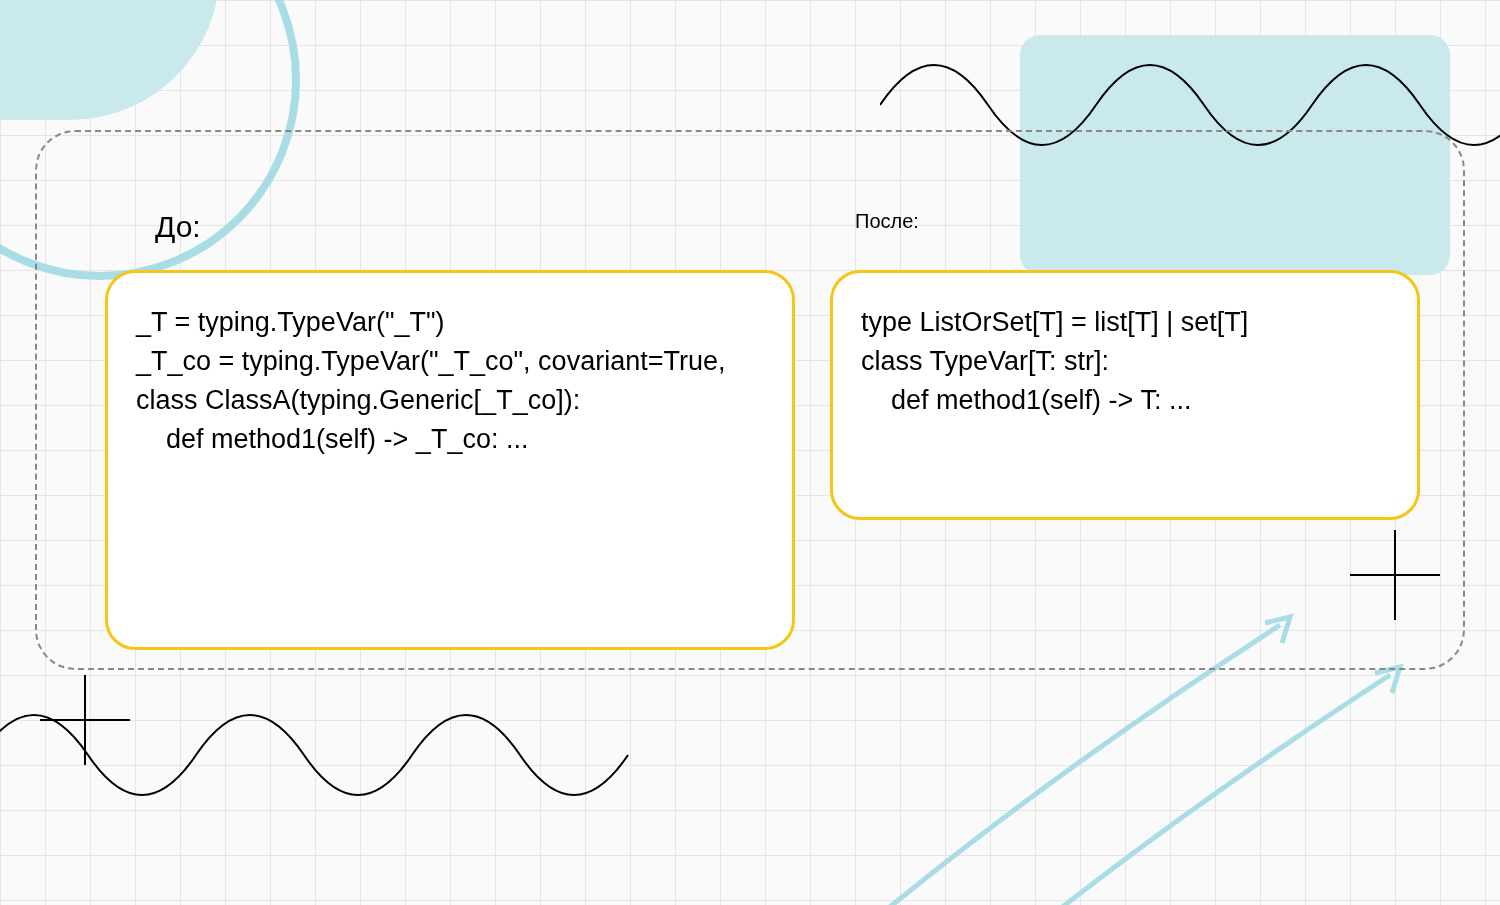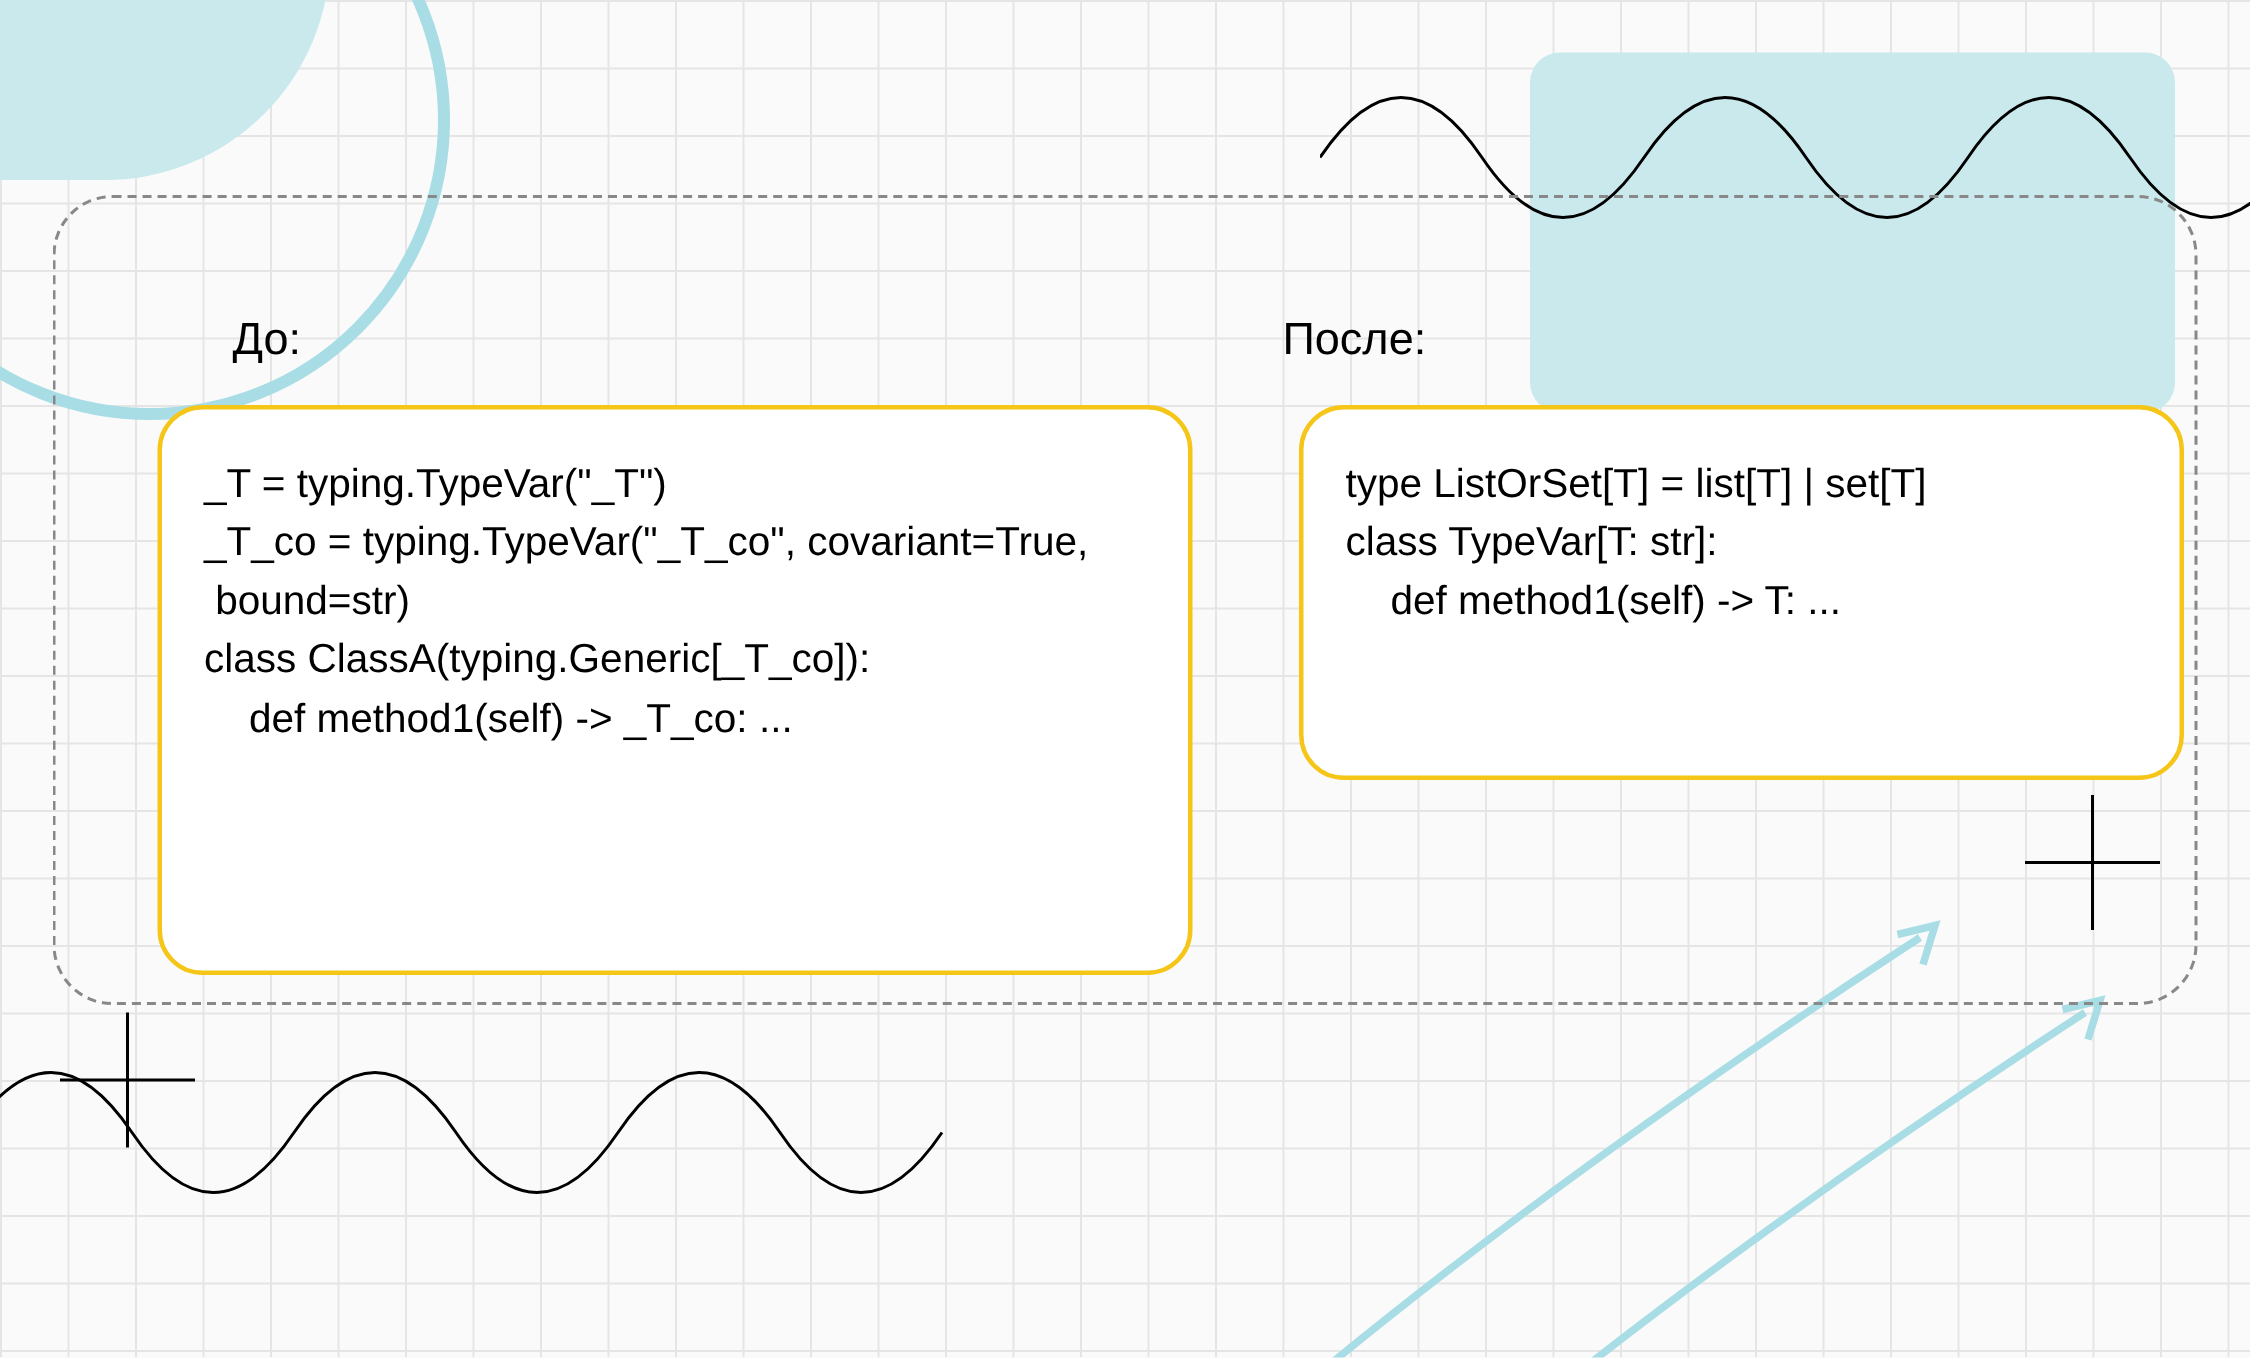--- a/index.html
+++ b/index.html
@@ -86,21 +86,21 @@
       font-size: 30px;
       font-weight: 400;
       color: #000;
       z-index: 4;
     }
     
     .label-after {
       position: absolute;
       top: 210px;
       left: 855px;
-      font-size: 30px;
+      font-size: 20px;
       font-weight: 500;
       color: #000;
       z-index: 4;
     }
     
     
     .code-box-before {
       position: absolute;
       top: 270px;
       left: 105px;
@@ -109,21 +109,21 @@
       background: #fff;
       border: 3px solid #f5c518;
       border-radius: 30px;
       padding: 30px 28px;
       z-index: 5;
     }
     
     .code-box-after {
       position: absolute;
       top: 270px;
-      left: 866px;
+      left: 830px;
       width: 590px;
       height: 250px;
       background: #fff;
       border: 3px solid #f5c518;
       border-radius: 30px;
       padding: 30px 28px;
       z-index: 5;
     }
     
     .code-line {
@@ -225,21 +225,20 @@
 </svg>
 
 <div class="dashed-container"></div>
 
 <div class="label-before">До:</div>
 <div class="label-after">После:</div>
 
 <div class="code-box-before">
   <div class="code-line">_T = typing.TypeVar("_T")</div>
   <div class="code-line">_T_co = typing.TypeVar("_T_co", covariant=True,</div>
-  <div class="code-line"> bound=str)</div>
   <div class="code-line"></div>
   <div class="code-line"></div>
   <div class="code-line">class ClassA(typing.Generic[_T_co]):</div>
   <div class="code-line">    def method1(self) -&gt; _T_co: ...</div>
 </div>
 
 <div class="code-box-after">
   <div class="code-line">type ListOrSet[T] = list[T] | set[T]</div>
   <div class="code-line"></div>
   <div class="code-line">class TypeVar[T: str]:</div>

